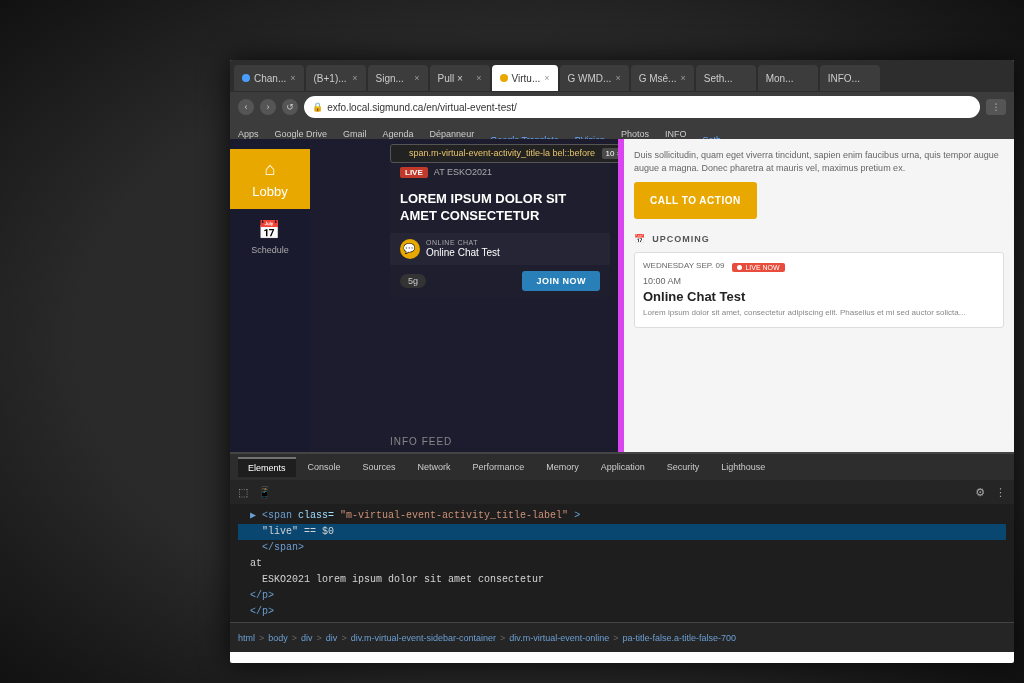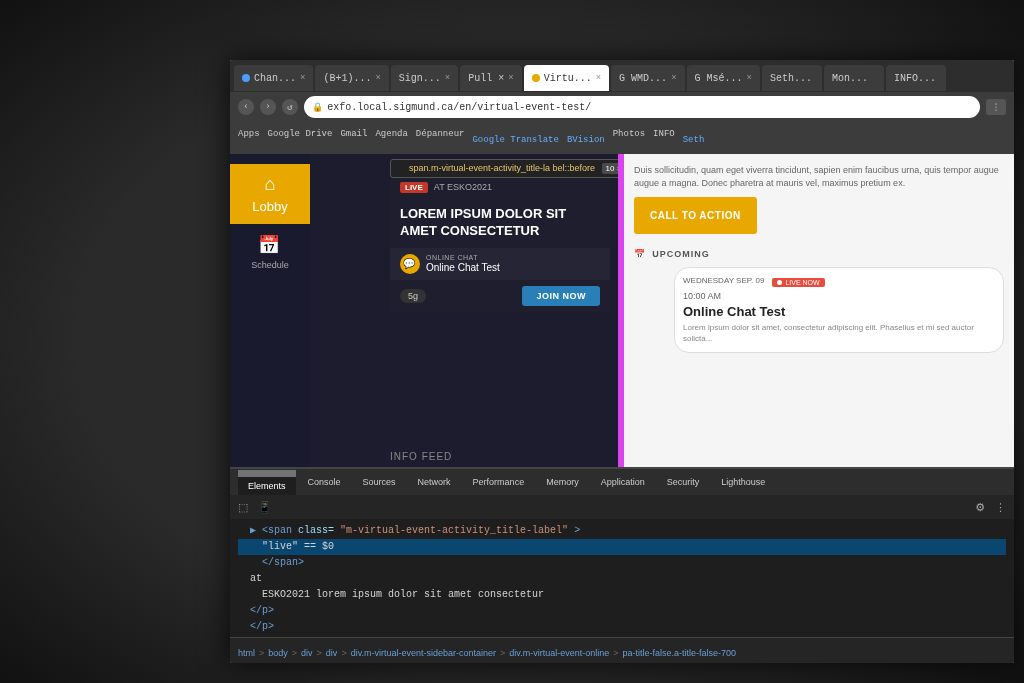--- a/index.html
+++ b/index.html
@@ -27,22 +27,21 @@
       bottom: 20px;
       background: #fff;
       border-radius: 2px;
       overflow: hidden;
       box-shadow: 0 0 30px rgba(0,0,0,0.8);
     }
 
     
     .browser-chrome {
       background: #3c3c3c;
-      height: 94px;
-      font-family: Liberation Mono, monospace;
+      height: 79px;
     }
 
     .tab-bar {
       display: flex;
       align-items: center;
       height: 32px;
       background: #2d2d2d;
       padding: 4px 4px 0 4px;
       gap: 2px;
       overflow: hidden;
@@ -111,21 +110,21 @@
       color: #333;
       overflow: hidden;
     }
 
     .bookmarks-bar {
       display: flex;
       align-items: center;
       height: 24px;
       padding: 0 8px;
       background: #3c3c3c;
-      gap: 8px;
+      gap: 16px;
       font-size: 9px;
       color: #ccc;
       overflow: hidden;
     }
 
     .bookmark-item {
       white-space: nowrap;
       cursor: pointer;
     }
 
@@ -351,23 +350,22 @@
       font-weight: bold;
       color: #555;
       text-transform: uppercase;
       letter-spacing: 1px;
       margin-bottom: 8px;
     }
 
     .upcoming-card {
       background: #fff;
       border: 1px solid #ddd;
-      border-radius: 15px;
+      border-radius: 3px;
       padding: 8px;
-      margin-left: 40px;
     }
 
     .upcoming-date {
       font-size: 8px;
       color: #666;
       text-transform: uppercase;
       margin-bottom: 3px;
     }
 
     .live-now-badge {
@@ -422,21 +420,21 @@
     .devtools-tab {
       font-size: 9px;
       color: #ccc;
       padding: 4px 10px;
       cursor: pointer;
     }
 
     .devtools-tab.active {
       background: #1e1e1e;
       color: #fff;
-      border-top: 7px solid #737373;
+      border-top: 2px solid #737373;
     }
 
     .devtools-toolbar {
       display: flex;
       align-items: center;
       height: 24px;
       background: #252525;
       padding: 0 8px;
       gap: 10px;
     }

